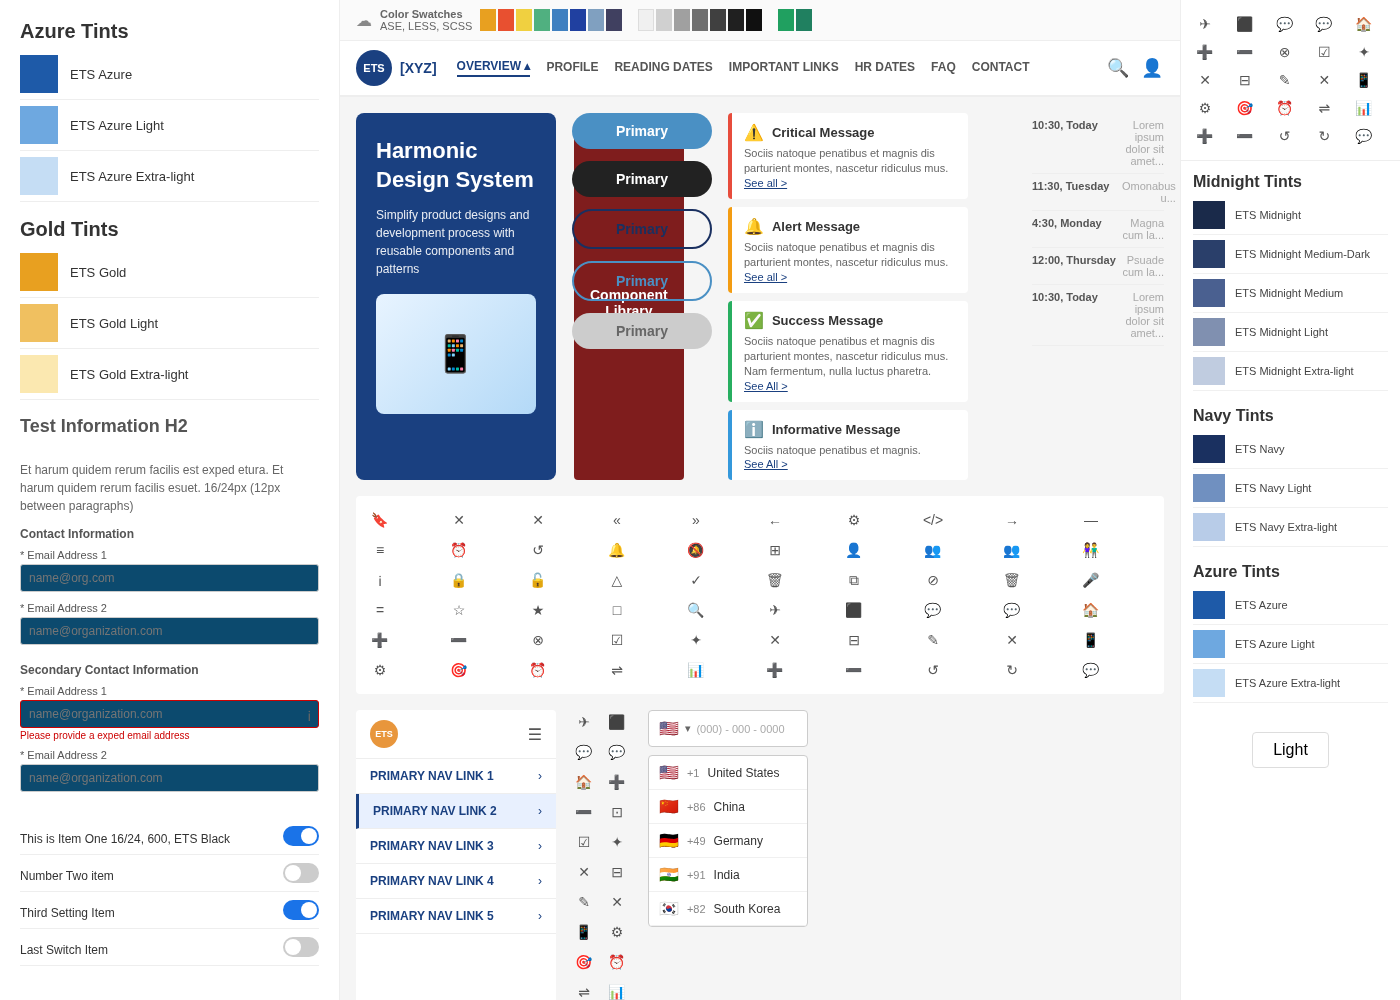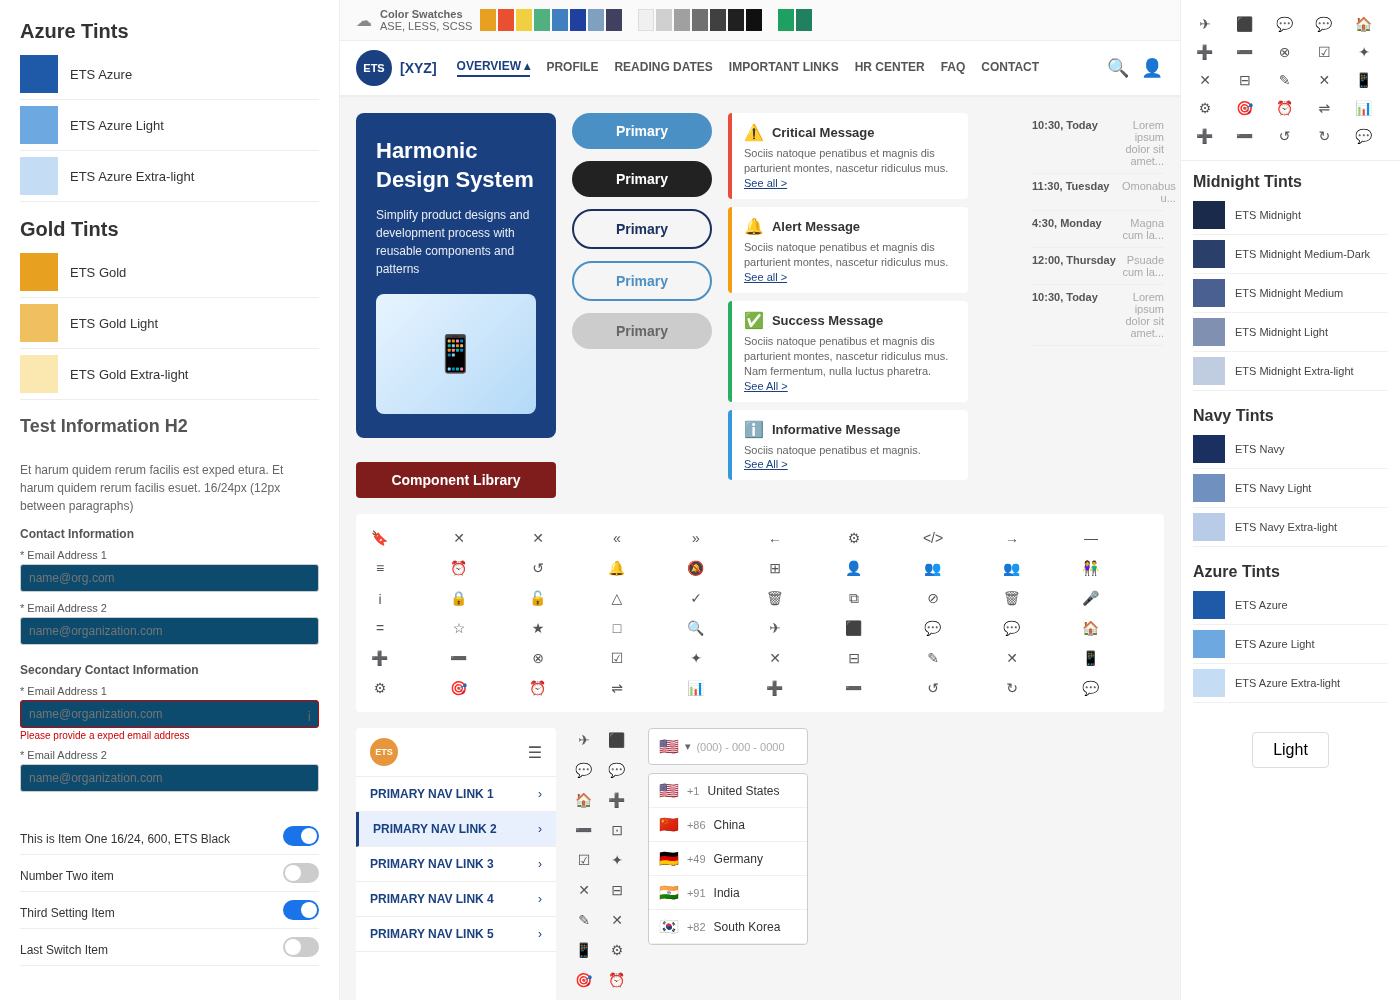--- a/index.html
+++ b/index.html
@@ -744,33 +744,33 @@
     <div class="nav-bar">
       <div class="nav-logo">
         <div class="logo-circle">ETS</div>
         <span class="nav-xyz">[XYZ]</span>
       </div>
       <div class="nav-links">
         <span class="nav-link active nav-link-with-arrow">OVERVIEW ▴</span>
         <span class="nav-link">PROFILE</span>
         <span class="nav-link">READING DATES</span>
         <span class="nav-link">IMPORTANT LINKS</span>
-        <span class="nav-link">HR CENTER</span>
+        <span class="nav-link">HR DATES</span>
         <span class="nav-link">FAQ</span>
         <span class="nav-link">CONTACT</span>
       </div>
       <div class="nav-icons">
         <span style="font-size:18px;color:#555;cursor:pointer;">🔍</span>
         <span style="font-size:18px;color:#555;cursor:pointer;">👤</span>
       </div>
     </div>
 
     <div class="hero-section">
 
-      <div style="display:flex;flex-direction:column;gap:12px;width:200px;flex-shrink:0;">
+      <div style="display:flex;flex-direction:row;gap:18px;width:200px;flex-shrink:0;">
         <div class="hero-card">
           <div class="hero-title">Harmonic Design System</div>
           <div class="hero-subtitle">Simplify product designs and development process with reusable components and patterns</div>
           <div class="hero-img">
             <span style="font-size:36px;">📱</span>
           </div>
         </div>
         <button class="comp-library-btn">Component Library</button>
       </div>
 

